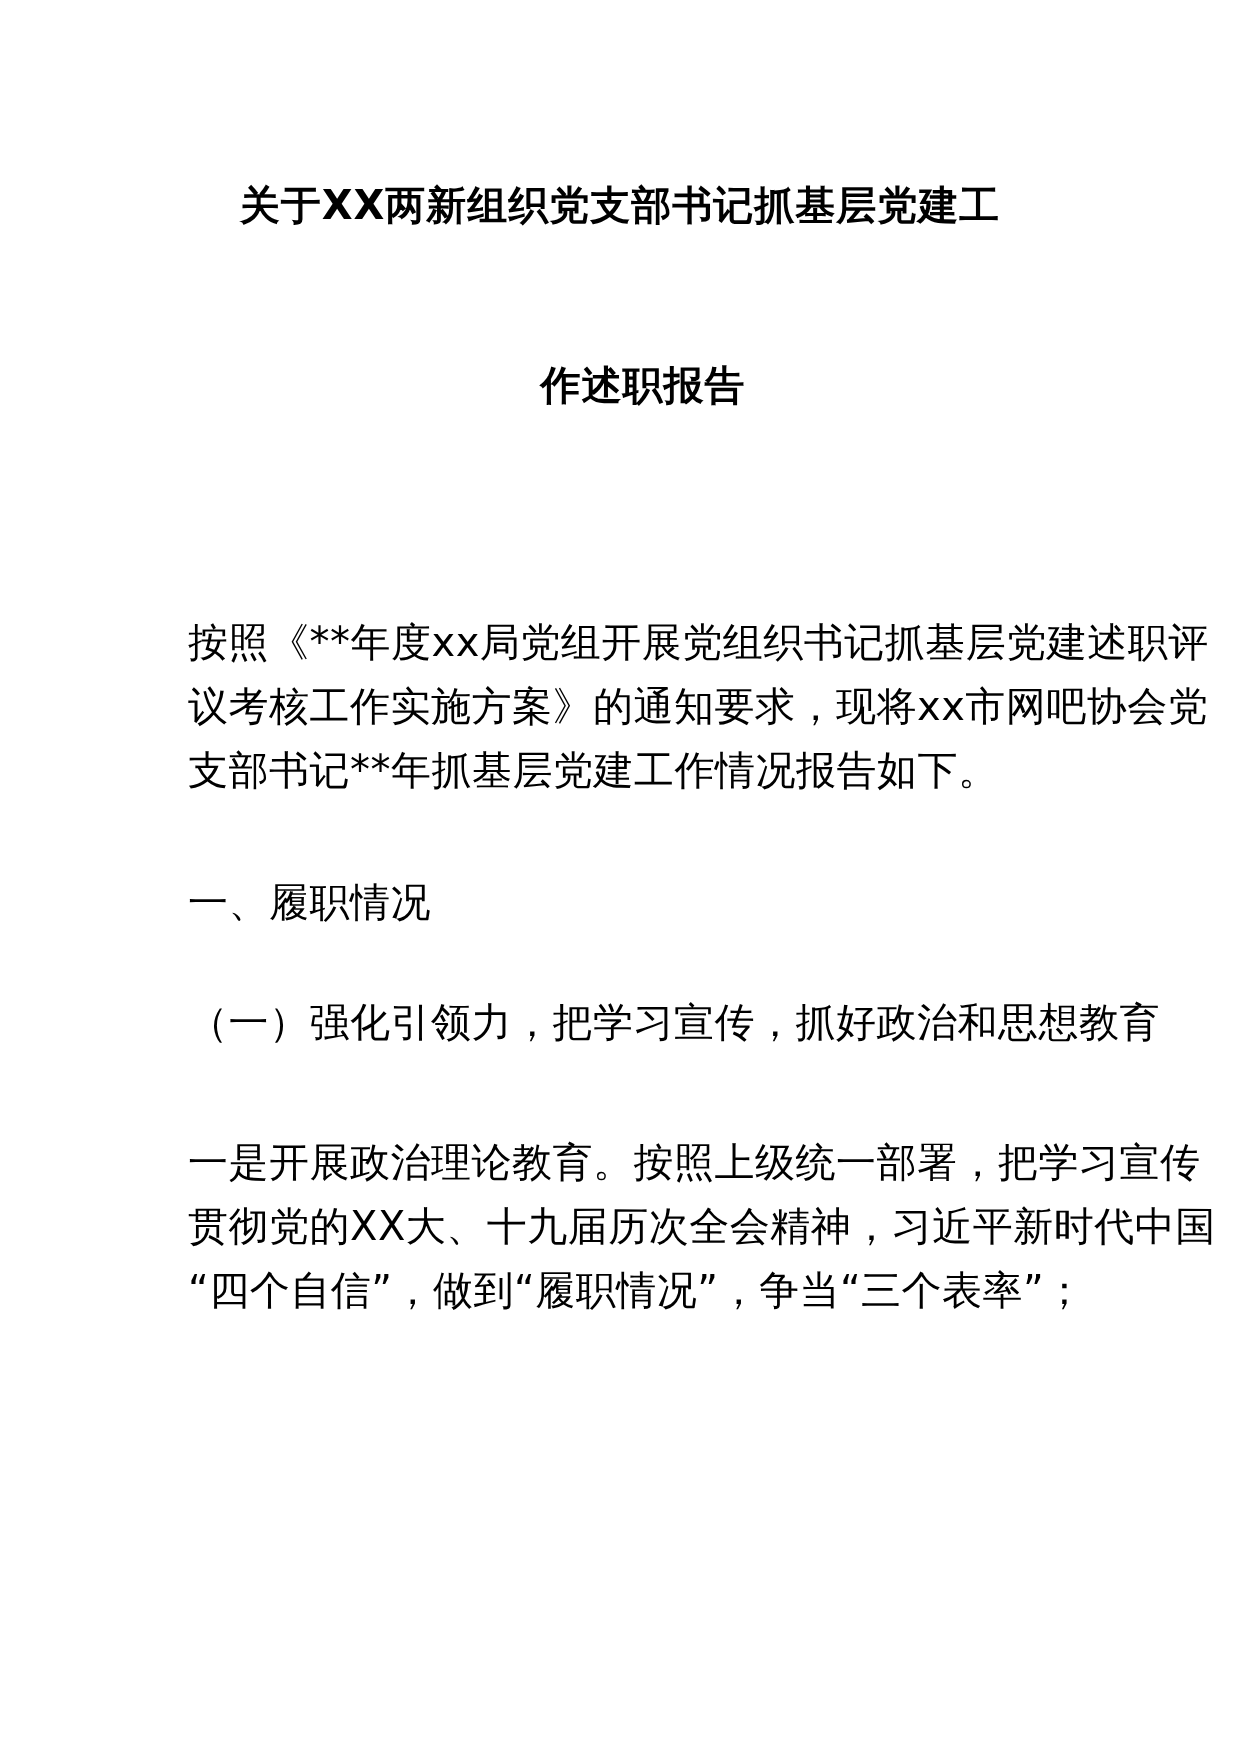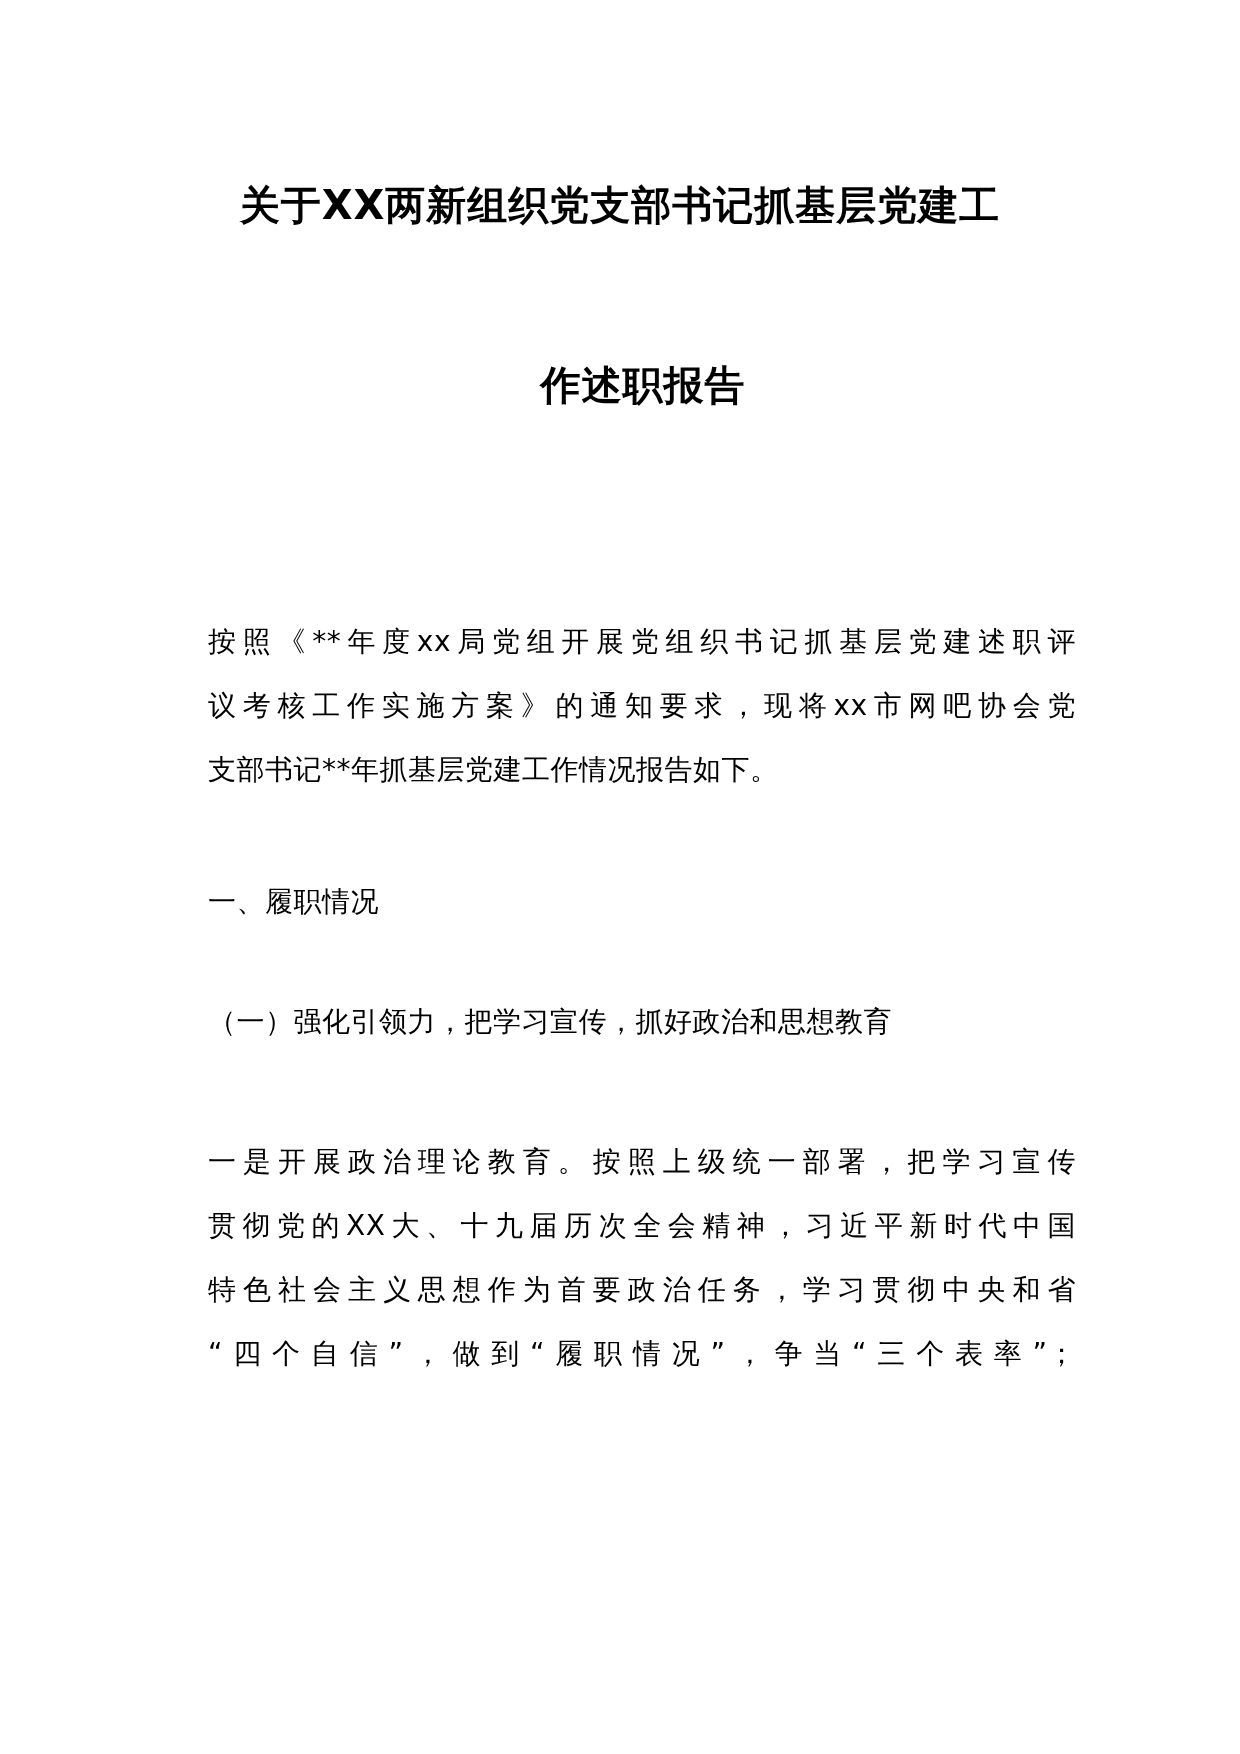--- a/index.html
+++ b/index.html
@@ -33,24 +33,23 @@
       letter-spacing: 1px;
       white-space: nowrap;
     }
     .title-1 { top: 180px; }
     .title-2 { top: 360px; margin-left: 23px; }
 
     .body-block {
       position: absolute;
       left: 188px;
       width: 868px;
-      font-size: 28px;
+      font-size: 40px;
       line-height: 64px;
       letter-spacing: 0.5px;
-      margin-left: 20px;
     }
     .line {
       display: block;
       white-space: nowrap;
       height: 64px;
     }
     .justify {
       text-align: justify;
       text-align-last: justify;
     }
@@ -77,17 +76,16 @@
     <span class="line">一、履职情况</span>
   </div>
 
   <div class="body-block sub-heading">
     <span class="line">（一）强化引领力，把学习宣传，抓好政治和思想教育</span>
   </div>
 
   <div class="body-block para">
     <span class="line justify">一是开展政治理论教育。按照上级统一部署，把学习宣传</span>
     <span class="line justify">贯彻党的XX大、十九届历次全会精神，习近平新时代中国</span>
-    <span class="line justify">特色社会主义思想作为首要政治任务，学习贯彻中央和省</span>
     <span class="line justify">“四个自信”，做到“履职情况”，争当“三个表率”；</span>
   </div>
 
 </div>
 
 </body></html>

